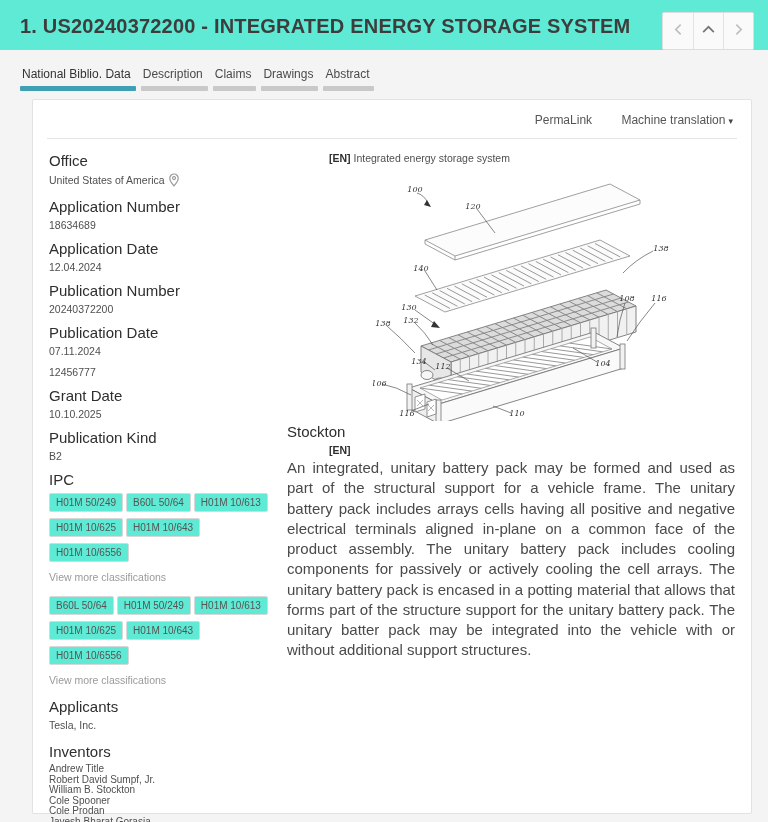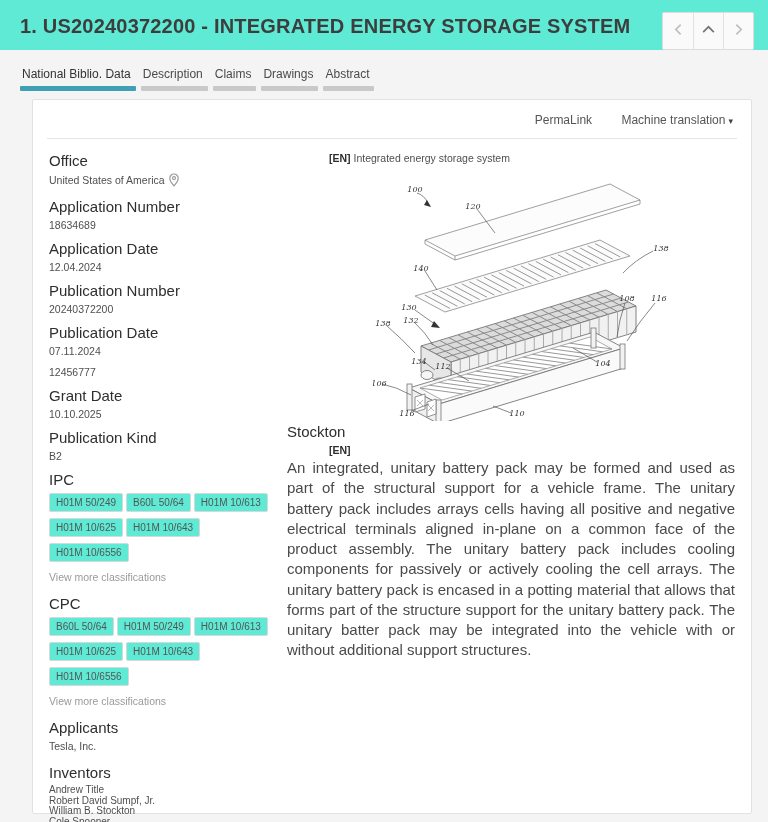--- a/index.html
+++ b/index.html
@@ -162,21 +162,20 @@
         <div class="fg" style="margin-bottom:2px;">
           <div class="fg-label">IPC</div>
           <div class="chips">
             <span class="chip">H01M 50/249</span><span class="chip">B60L 50/64</span><span class="chip">H01M 10/613</span><br>
             <span class="chip">H01M 10/625</span><span class="chip">H01M 10/643</span><span class="chip">H01M 10/6556</span>
           </div>
           <a class="view-more">View more classifications</a>
         </div>
 
         <div class="fg" style="margin-bottom:2px;">
-          <div class="fg-label">CPC</div>
           <div class="chips">
             <span class="chip">B60L 50/64</span><span class="chip">H01M 50/249</span><span class="chip">H01M 10/613</span><br>
             <span class="chip">H01M 10/625</span><span class="chip">H01M 10/643</span><span class="chip">H01M 10/6556</span>
           </div>
           <a class="view-more">View more classifications</a>
         </div>
 
         <div class="fg fg-tight">
           <div class="fg-label">Applicants</div>
           <div class="fg-value">Tesla, Inc.</div>

